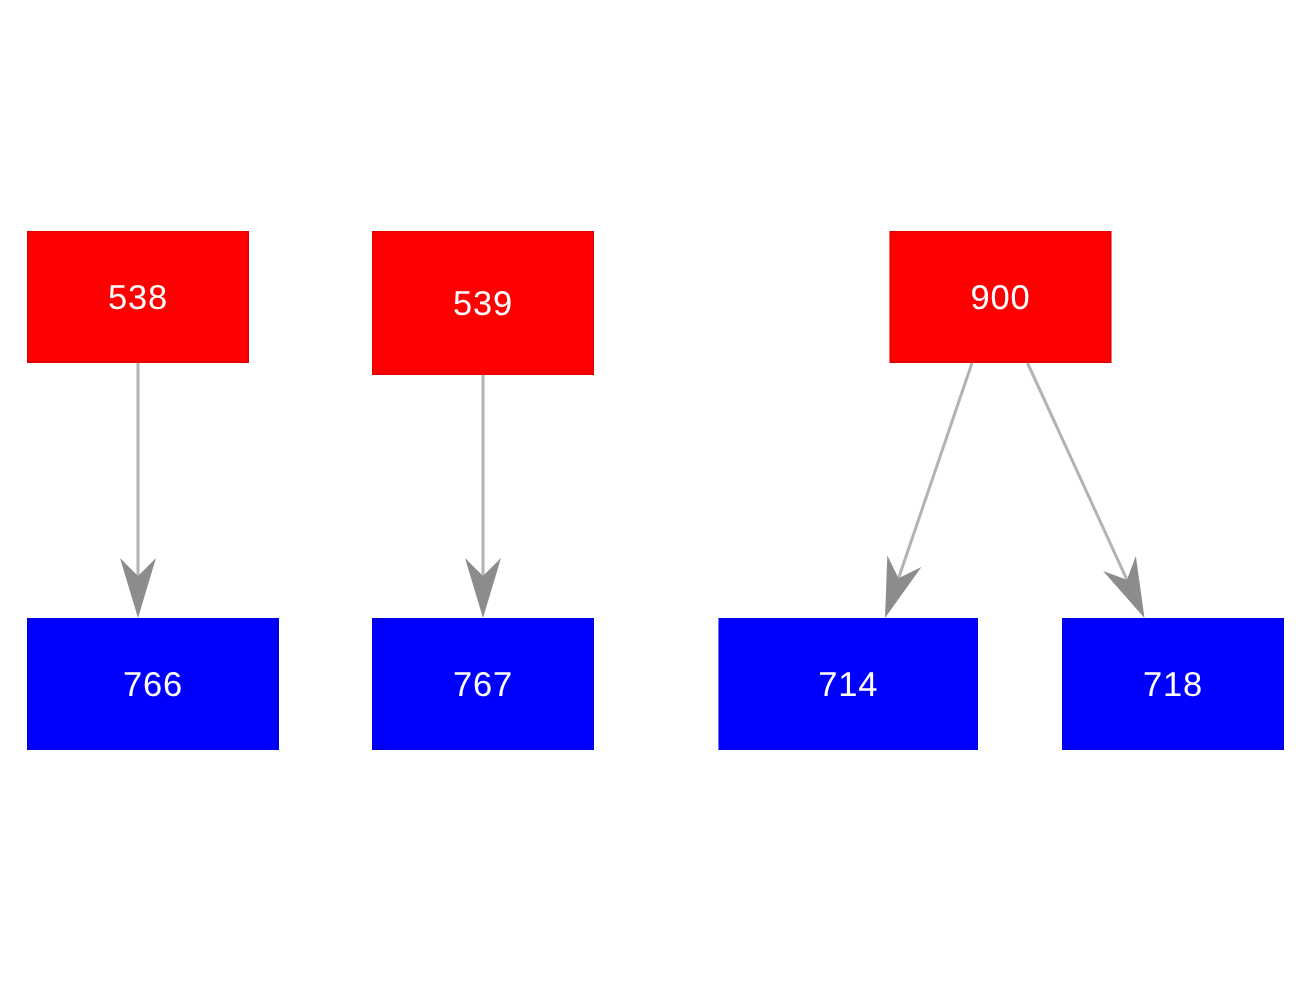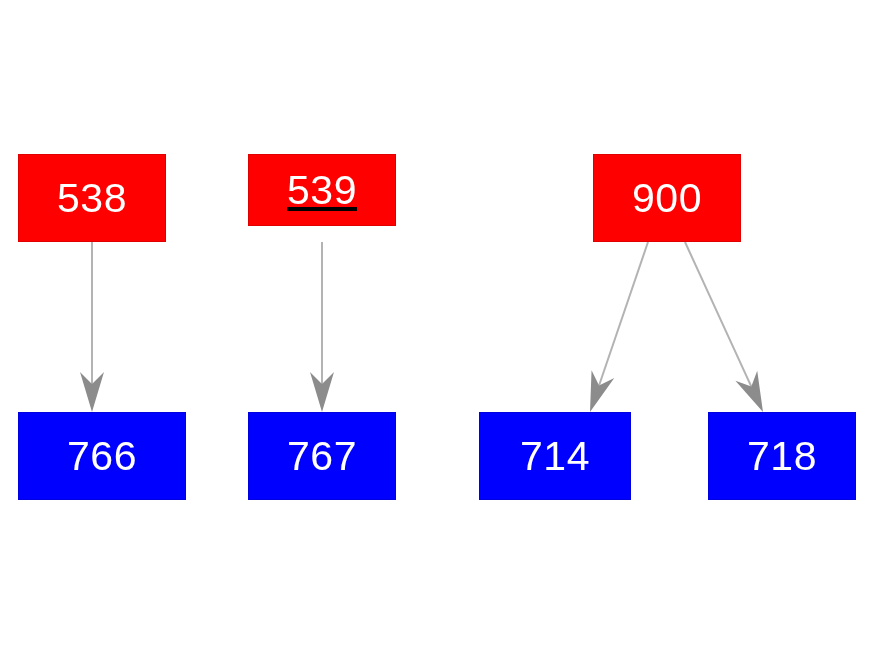--- a/index.html
+++ b/index.html
@@ -26,21 +26,21 @@
   .node {
     position: absolute;
     box-sizing: border-box;
     border: 1px solid rgba(0,0,0,0.12);
     display: flex;
     align-items: center;
     justify-content: center;
   }
   .node-label {
     color: #ffffff;
-    font-size: 41px;
+    font-size: 23px;
     line-height: 1;
     letter-spacing: 0.5px;
     user-select: none;
   }
 </style>
 </head>
 <body>
 
 <div class="stage">
   <svg class="edges-layer" xmlns="http://www.w3.org/2000/svg" width="875" height="656" viewBox="0 0 875 656" aria-hidden="true">
@@ -57,31 +57,31 @@
         <polygon points="590,412 591.5588306157721,370.26787751490065 599.0412175714783,385.49987953187394 614.2732195884515,378.0174925761678" fill="#8c8c8c"></polygon>
       </g>
       <g>
         <line x1="685" y1="242" x2="751.3233597018193" y2="386.5509121706317" stroke="#b3b3b3" stroke-width="2"></line>
         <polygon points="763,412 735.412333361441,380.6484346572656 751.3233597018193,386.5509121706317 757.2258372151854,370.63988583025355" fill="#8c8c8c"></polygon>
       </g>
     </svg>
 <div class="node" style="left: 18px; top: 154px; width: 148px; height: 88px; background: rgb(255, 0, 0);">
       <span class="node-label" style="color: rgb(255, 255, 255);">538</span>
     </div>
-    <div class="node" style="left: 248px; top: 154px; width: 148px; height: 72px; background: rgb(255, 0, 0); text-decoration: underline;">
+    <div class="node" style="left: 248px; top: 154px; width: 148px; height: 96px; background: rgb(255, 0, 0);">
       <span class="node-label" style="color: rgb(255, 255, 255);">539</span>
     </div>
     <div class="node" style="left: 593px; top: 154px; width: 148px; height: 88px; background: rgb(255, 0, 0);">
       <span class="node-label" style="color: rgb(255, 255, 255);">900</span>
     </div>
     <div class="node" style="left: 18px; top: 412px; width: 168px; height: 88px; background: rgb(0, 0, 255);">
       <span class="node-label" style="color: rgb(255, 255, 255);">766</span>
     </div>
     <div class="node" style="left: 248px; top: 412px; width: 148px; height: 88px; background: rgb(0, 0, 255);">
       <span class="node-label" style="color: rgb(255, 255, 255);">767</span>
     </div>
-    <div class="node" style="left: 479px; top: 412px; width: 152px; height: 88px; background: rgb(0, 0, 255);">
+    <div class="node" style="left: 479px; top: 412px; width: 173px; height: 88px; background: rgb(0, 0, 255);">
       <span class="node-label" style="color: rgb(255, 255, 255);">714</span>
     </div>
     <div class="node" style="left: 708px; top: 412px; width: 148px; height: 88px; background: rgb(0, 0, 255);">
       <span class="node-label" style="color: rgb(255, 255, 255);">718</span>
     </div>
   </div>
 
 </body></html>

